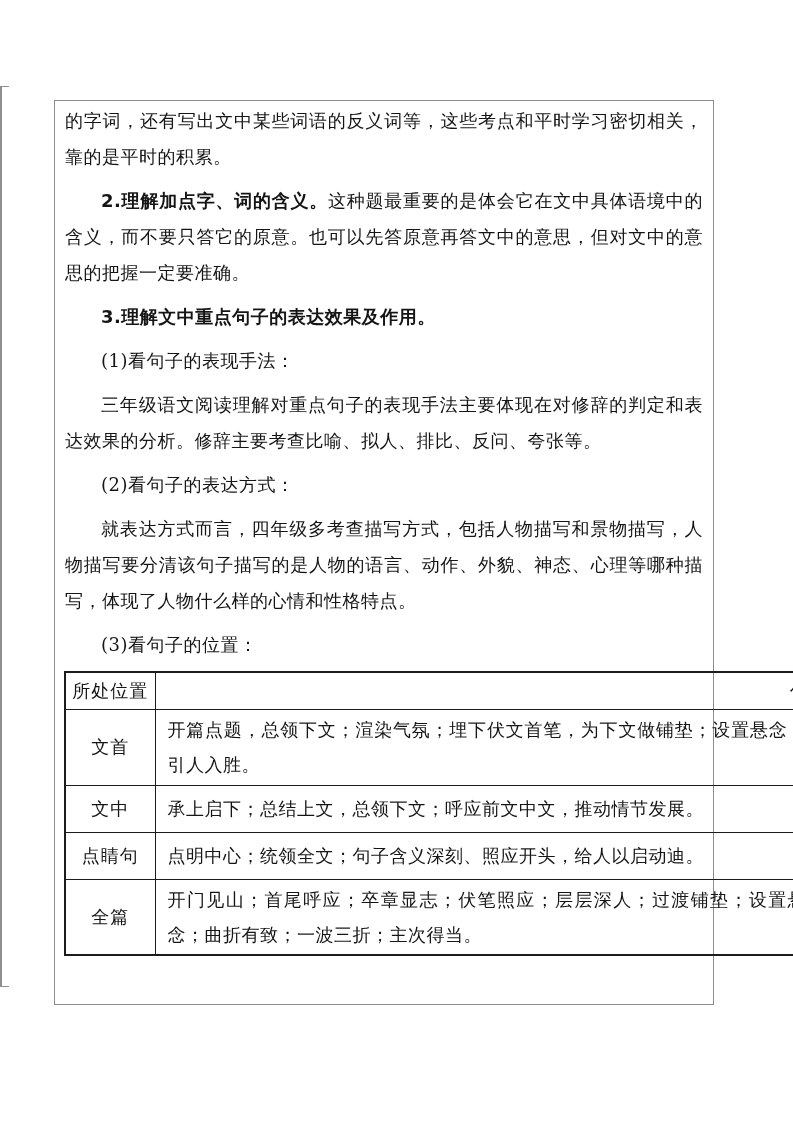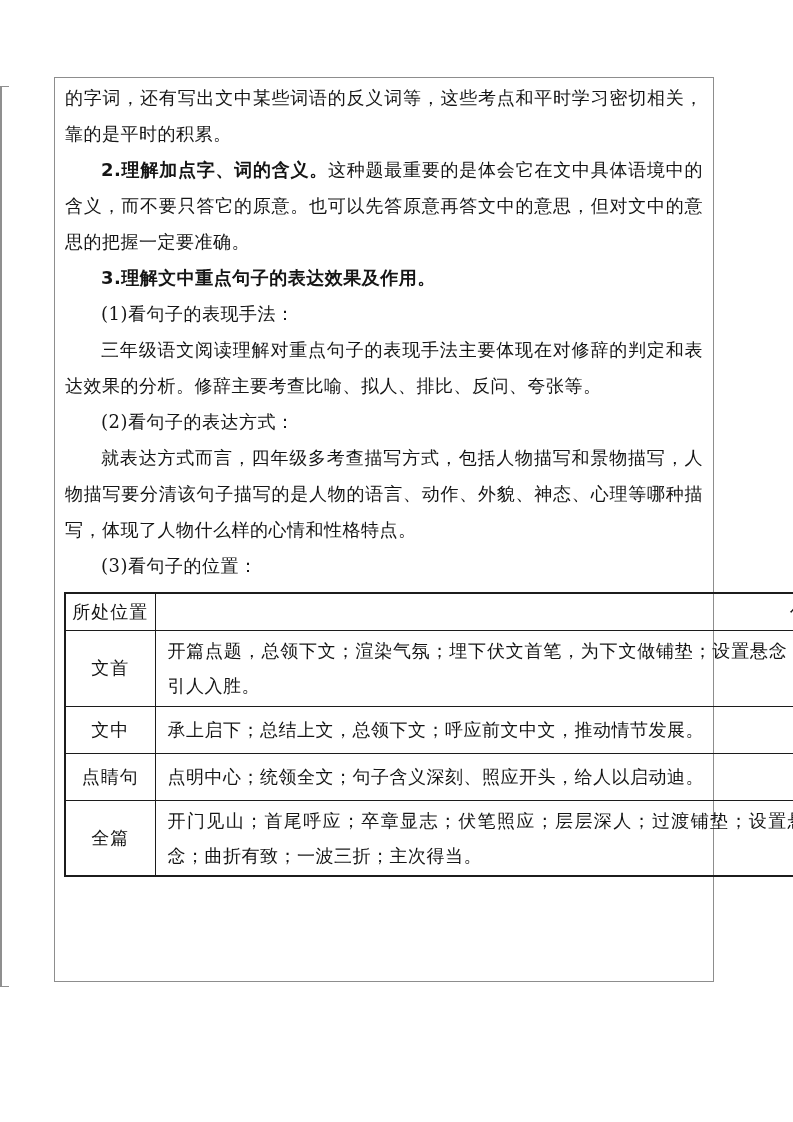--- a/index.html
+++ b/index.html
@@ -24,34 +24,34 @@
     position: absolute; left: 0;
     width: 9px; height: 1px;
     background: #8f8f8f;
   }
   .scan-edge::before { top: 0; }
   .scan-edge::after  { bottom: 0; }
 
   
   .frame {
     position: absolute;
-    left: 54px; top: 77px;
+    left: 54px; top: 100px;
     width: 660px; height: 905px;
     border: 1px solid #8d8d8d;
     padding: 2px 10px 0 10px;
     background: #ffffff;
   }
 
   .para {
     font-size: 18px;
     line-height: 36px;
     text-align: justify;
     letter-spacing: 0.5px;
   }
-  .para.indent { text-indent: 2em; }
+  .para.indent { text-indent: 2em; margin-top: 8px; }
   .para b {
     font-family: "DejaVu Sans", "Liberation Sans", sans-serif;
     font-weight: 700;
     letter-spacing: 0.5px;
   }
 
   table.position-table {
     border-collapse: collapse;
     table-layout: fixed;
     width: 764px;

